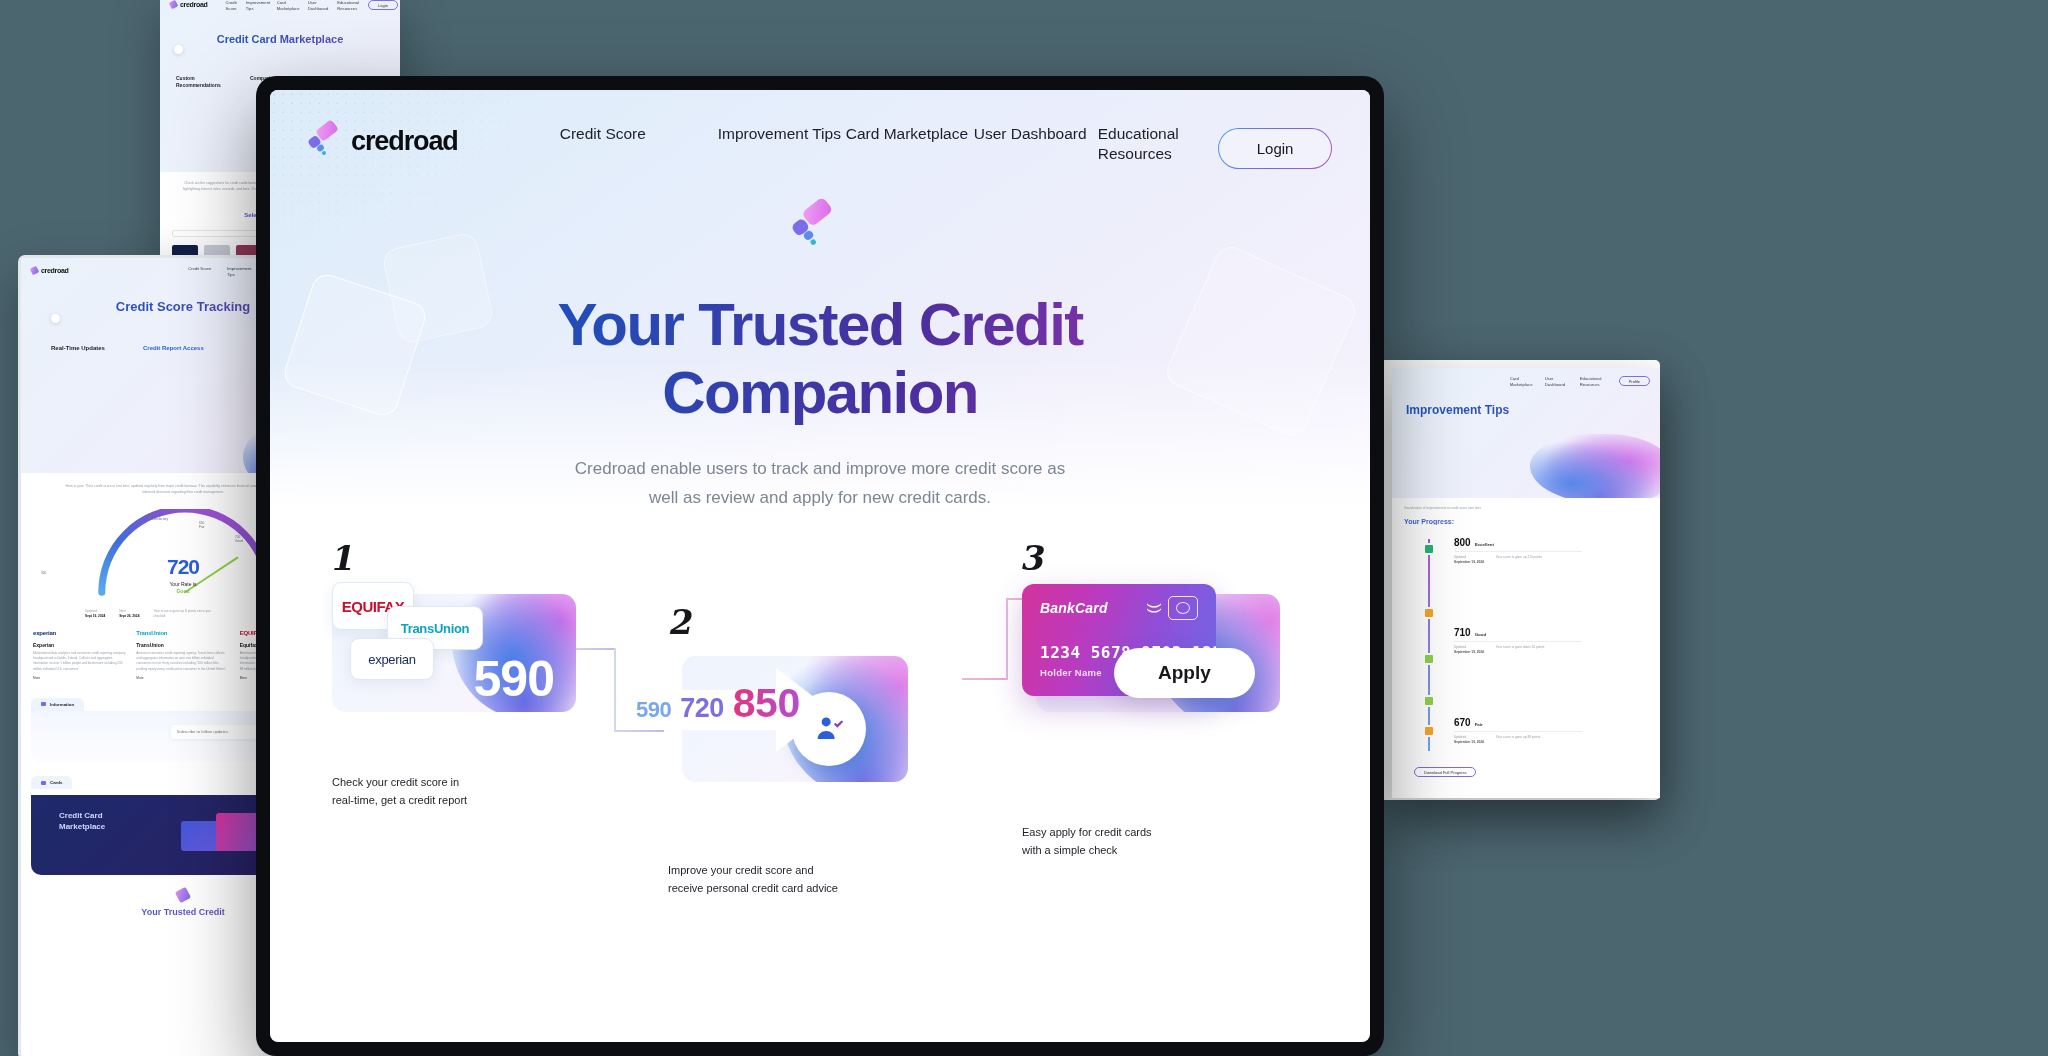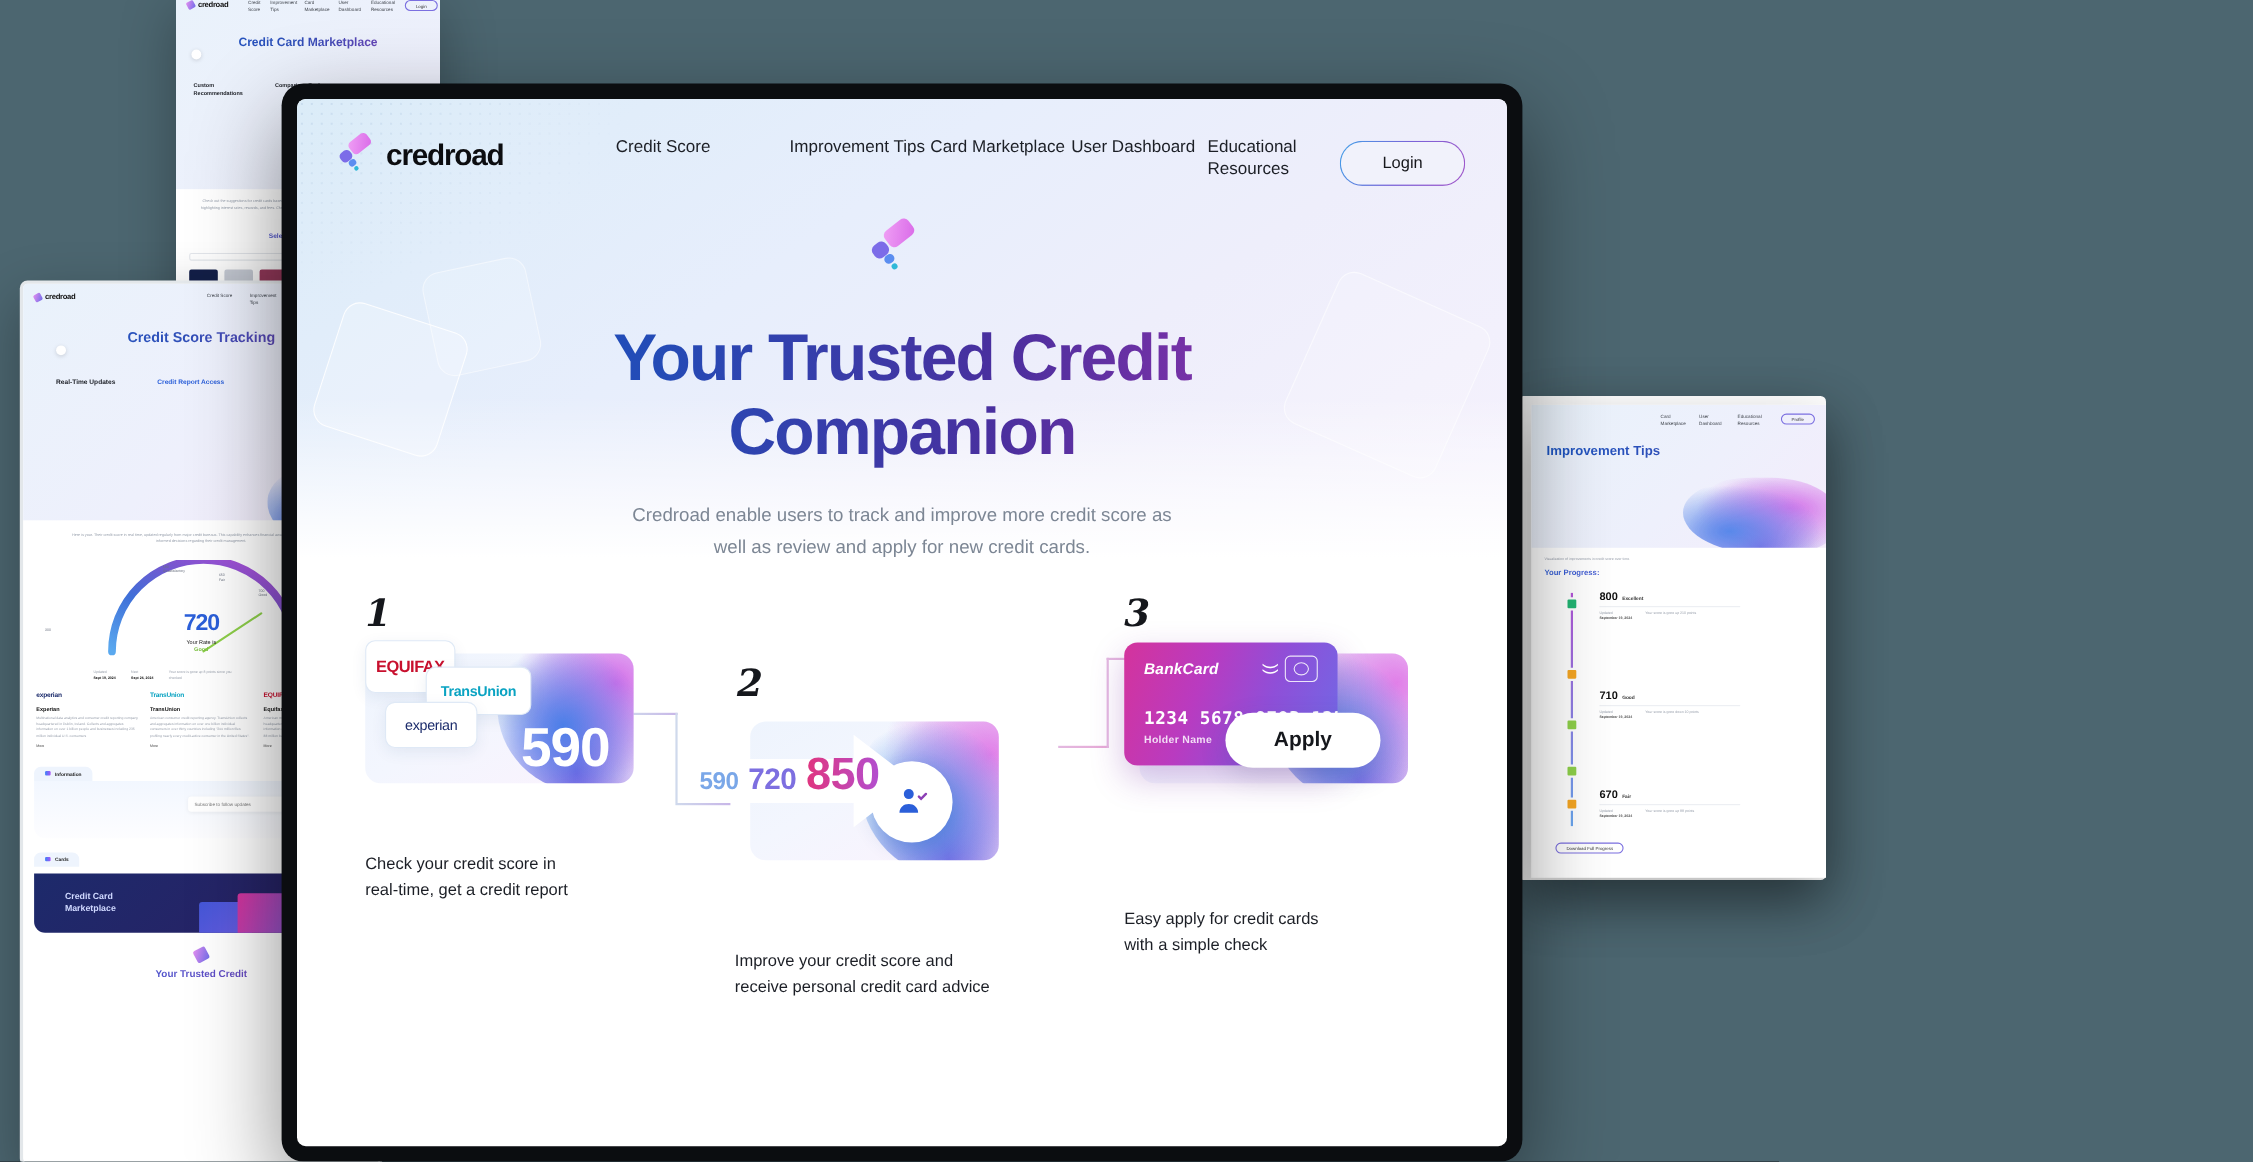--- a/index.html
+++ b/index.html
@@ -78,21 +78,21 @@
              padding:4px 10px; background:#eef4fd; border-radius:6px 6px 0 0; }
   .tab-chip .sq{ width:5px;height:4px;border-radius:1px;
                  background:linear-gradient(90deg,#3b82f6,#a855f7); }
   .panel-soft{ background:linear-gradient(180deg,#f2f7ff,#fdfdff); height:52px;
                border-radius:0 10px 10px 10px; margin:0 10px; position:relative;}
   .sub-input{ position:absolute; left:46%; top:14px; width:120px; height:14px;
               background:#fff; border-radius:3px; font-size:4.2px; color:#777;
               display:flex; align-items:center; padding-left:6px;
               box-shadow:0 1px 4px rgba(0,0,0,.06); }
   .dark-panel{ margin:6px 10px 0; background:linear-gradient(135deg,#1d2a6b,#2b1f63);
-               height:54px; border-radius:0 10px 10px 10px; position:relative;
+               height:80px; border-radius:0 10px 10px 10px; position:relative;
                overflow:hidden; }
   .dark-panel h5{ color:#cfd8ff; font-size:8px; font-weight:700; padding:16px 0 0 28px;
                   line-height:1.35;}
   .tiny-card{ position:absolute; border-radius:3px; }
   .prog-line{ position:absolute; left:36px; top:14px; bottom:4px; width:2px;
               background:linear-gradient(180deg,#b455d8,#6aa7f0); }
   .prog-node{ position:absolute; left:31px; width:12px; height:12px; border-radius:3px;
               border:2px solid #fff; }
   .prog-score{ font-size:10px; font-weight:700; color:#111; }
   .prog-score small{ font-size:4.4px; font-weight:600; color:#333; margin-left:4px;}
@@ -159,21 +159,21 @@
          width:520px; font-size:17px; line-height:1.72; color:#7c8694; }
 
   
   .steps{ position:relative; padding:0 40px; margin-top:10px; height:330px; }
   .step{ position:absolute; }
   .stepnum{ font-family:"DejaVu Serif", serif; font-style:italic; font-weight:700;
             font-size:34px; color:#15171c; }
   .card-visual{ border-radius:14px; overflow:hidden; position:relative;
                 background:linear-gradient(150deg,#eef4fd 0%,#f3f6fe 45%,#fbf2fd 100%); }
   .wave{ position:absolute; border-radius:50% 50% 45% 55%; filter:blur(.2px); }
-  .caption{ font-size:15px; line-height:1.6; color:#1c1f26; }
+  .caption{ font-size:11px; line-height:1.6; color:#1c1f26; }
 
   .logo-chip{ position:absolute; background:#fff; border:1px solid #dfe9f6;
               border-radius:9px; display:flex; align-items:center;
               justify-content:center; box-shadow:0 4px 14px rgba(30,60,120,.08); }
   .score-big{ position:absolute; font-size:50px; font-weight:700; color:#fff;
               letter-spacing:-1px; }
 
   .bankcard{ position:absolute; border-radius:12px;
      background:linear-gradient(110deg,#d4339c 0%,#b93bc0 35%,#8f4fd8 65%,#6f6ae6 100%);
      box-shadow:0 12px 30px rgba(120,40,160,.28); overflow:hidden; }

